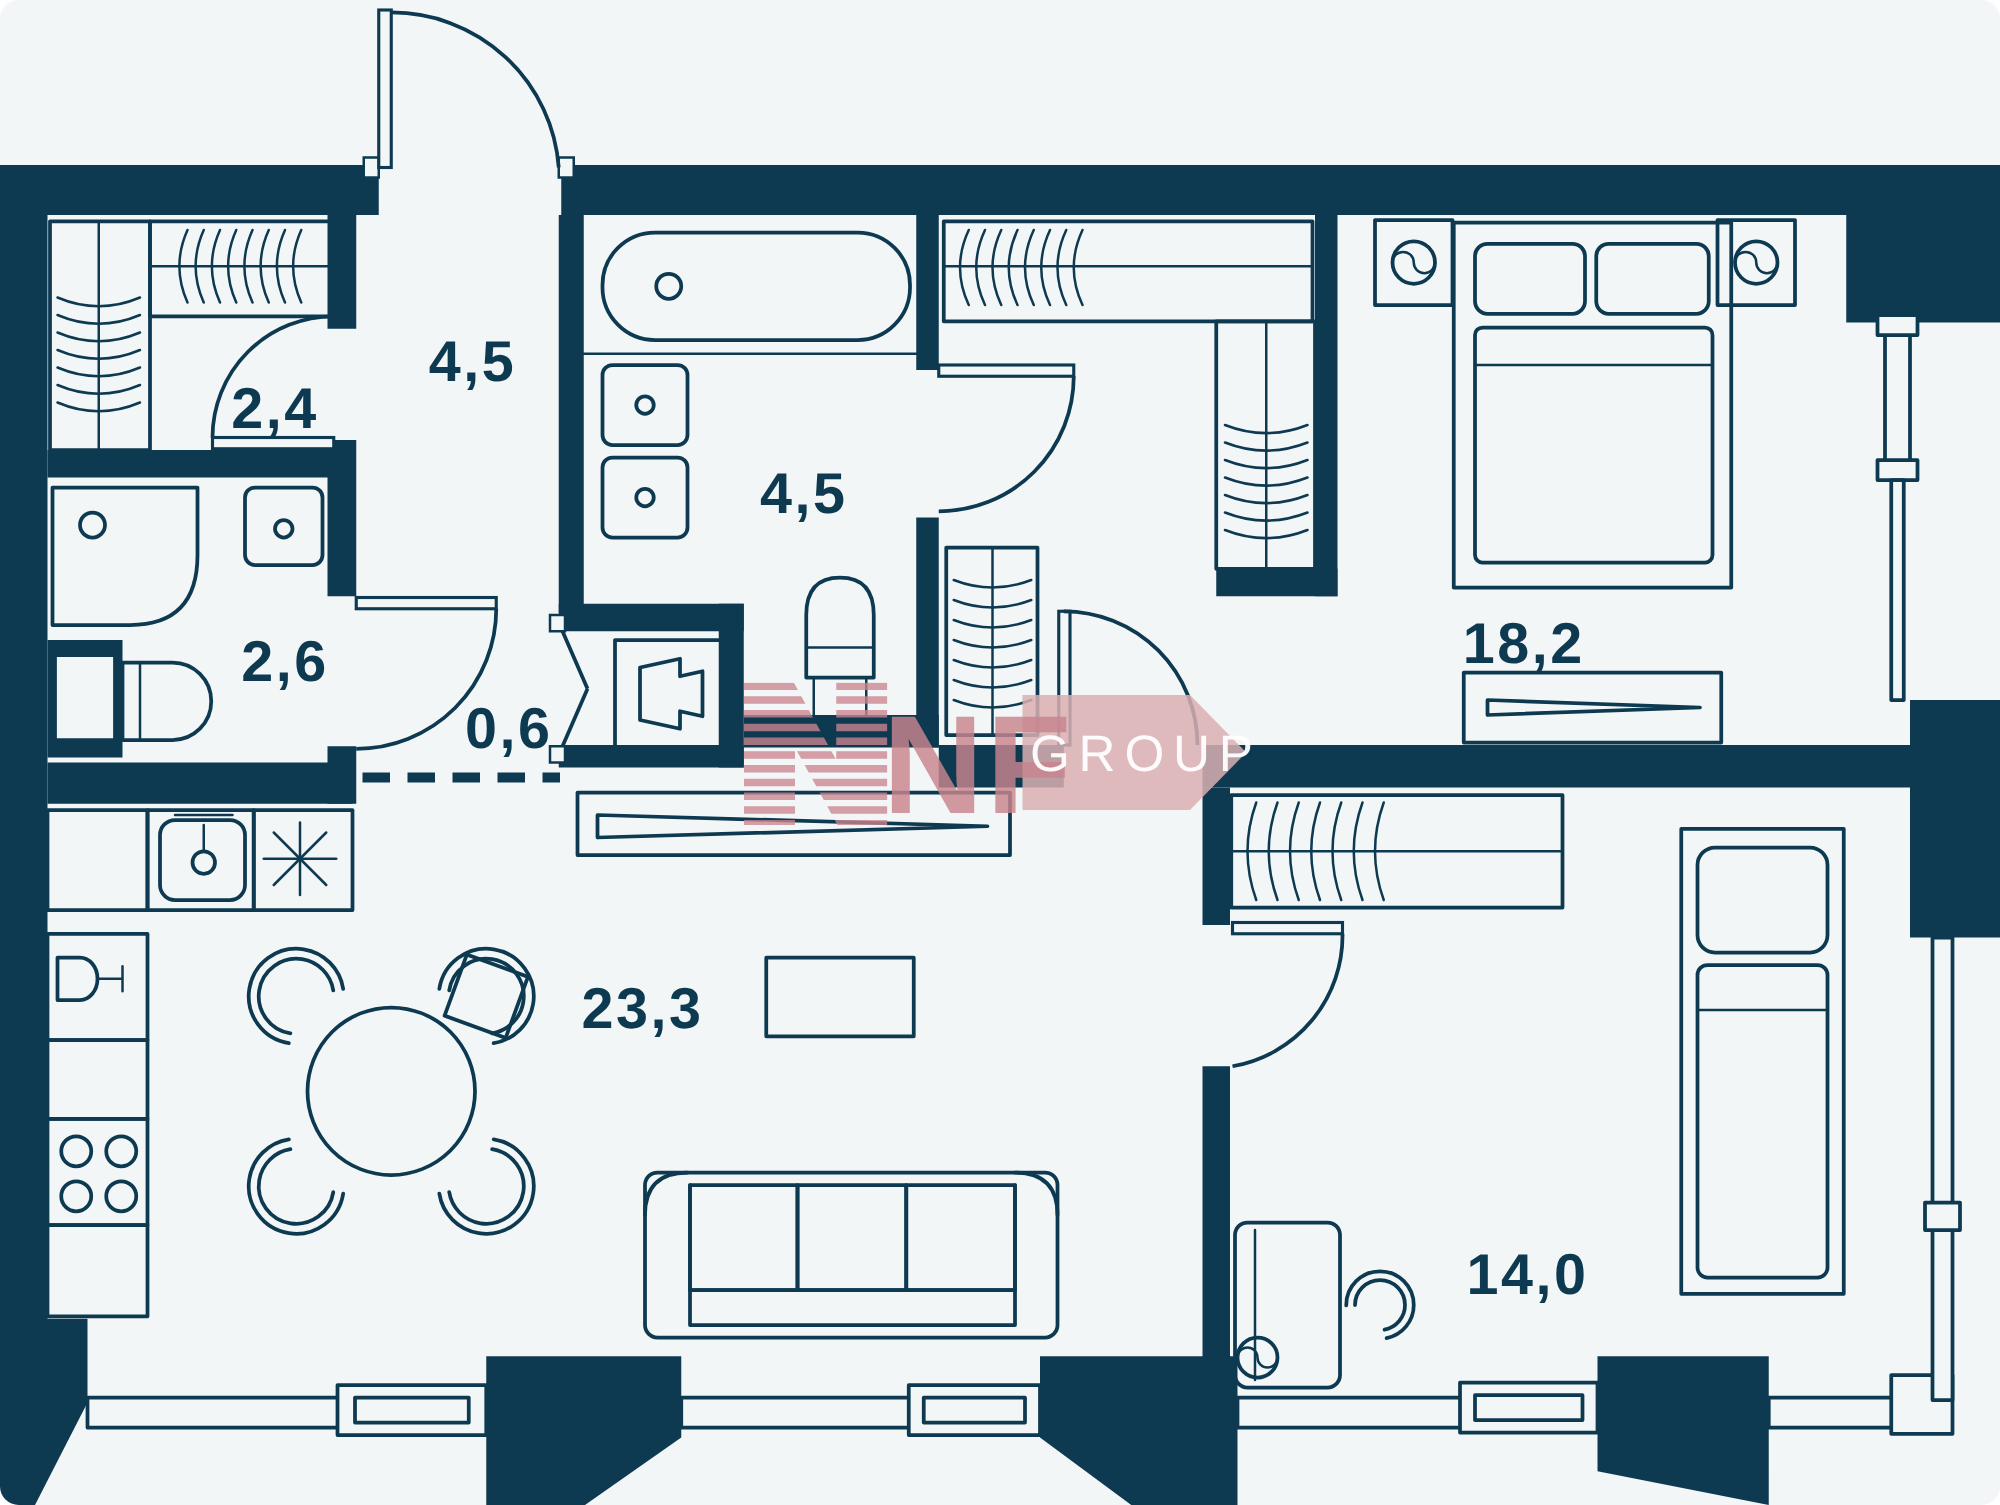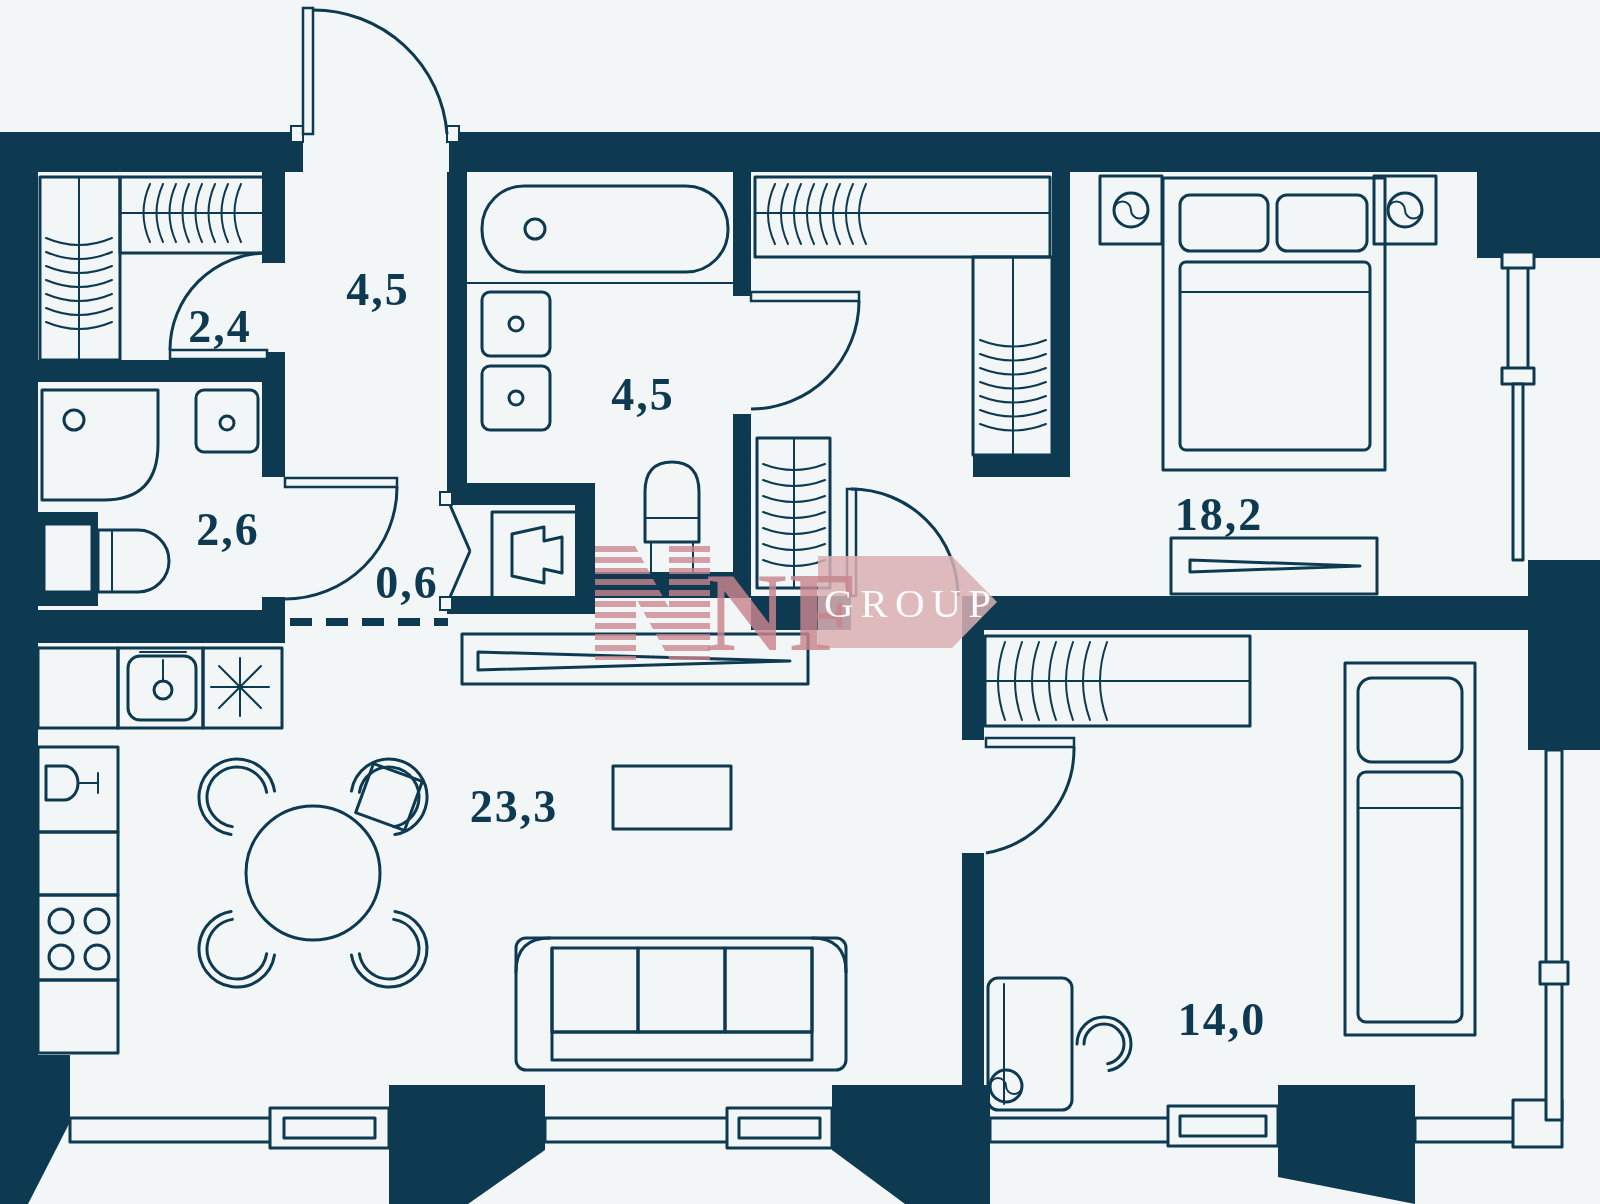--- a/index.html
+++ b/index.html
@@ -1,17 +1,17 @@
 <!DOCTYPE html>
 <html><head>
 <meta charset="utf-8">
 <style>
   html,body{margin:0;padding:0;background:#ffffff;}
   #stage{position:relative;width:1600px;height:1204px;background:#f3f6f7;overflow:hidden;
-         font-family:Liberation Serif, serif;}
+         font-family:Liberation Sans, sans-serif;border-radius:15px;}
   svg{display:block}
   .wall{fill:#0e3a51;stroke:none}
   .furn{fill:none;stroke:#0e3a51;stroke-width:3;stroke-linecap:round;stroke-linejoin:round}
   .furnw{fill:#f3f6f7;stroke:#0e3a51;stroke-width:3;stroke-linejoin:round}
   .thin{fill:none;stroke:#0e3a51;stroke-width:2;stroke-linecap:round}
   .jamb{fill:#f3f6f7;stroke:#0e3a51;stroke-width:2}
   .door{fill:none;stroke:#0e3a51;stroke-width:3}
   .leaf{fill:#f3f6f7;stroke:#0e3a51;stroke-width:2.5}
   .roomlabel{fill:#0e3a51;font-size:46px;font-weight:bold;letter-spacing:2px;text-anchor:middle}
   .wm-pink{fill:#c9858e;opacity:.78}

